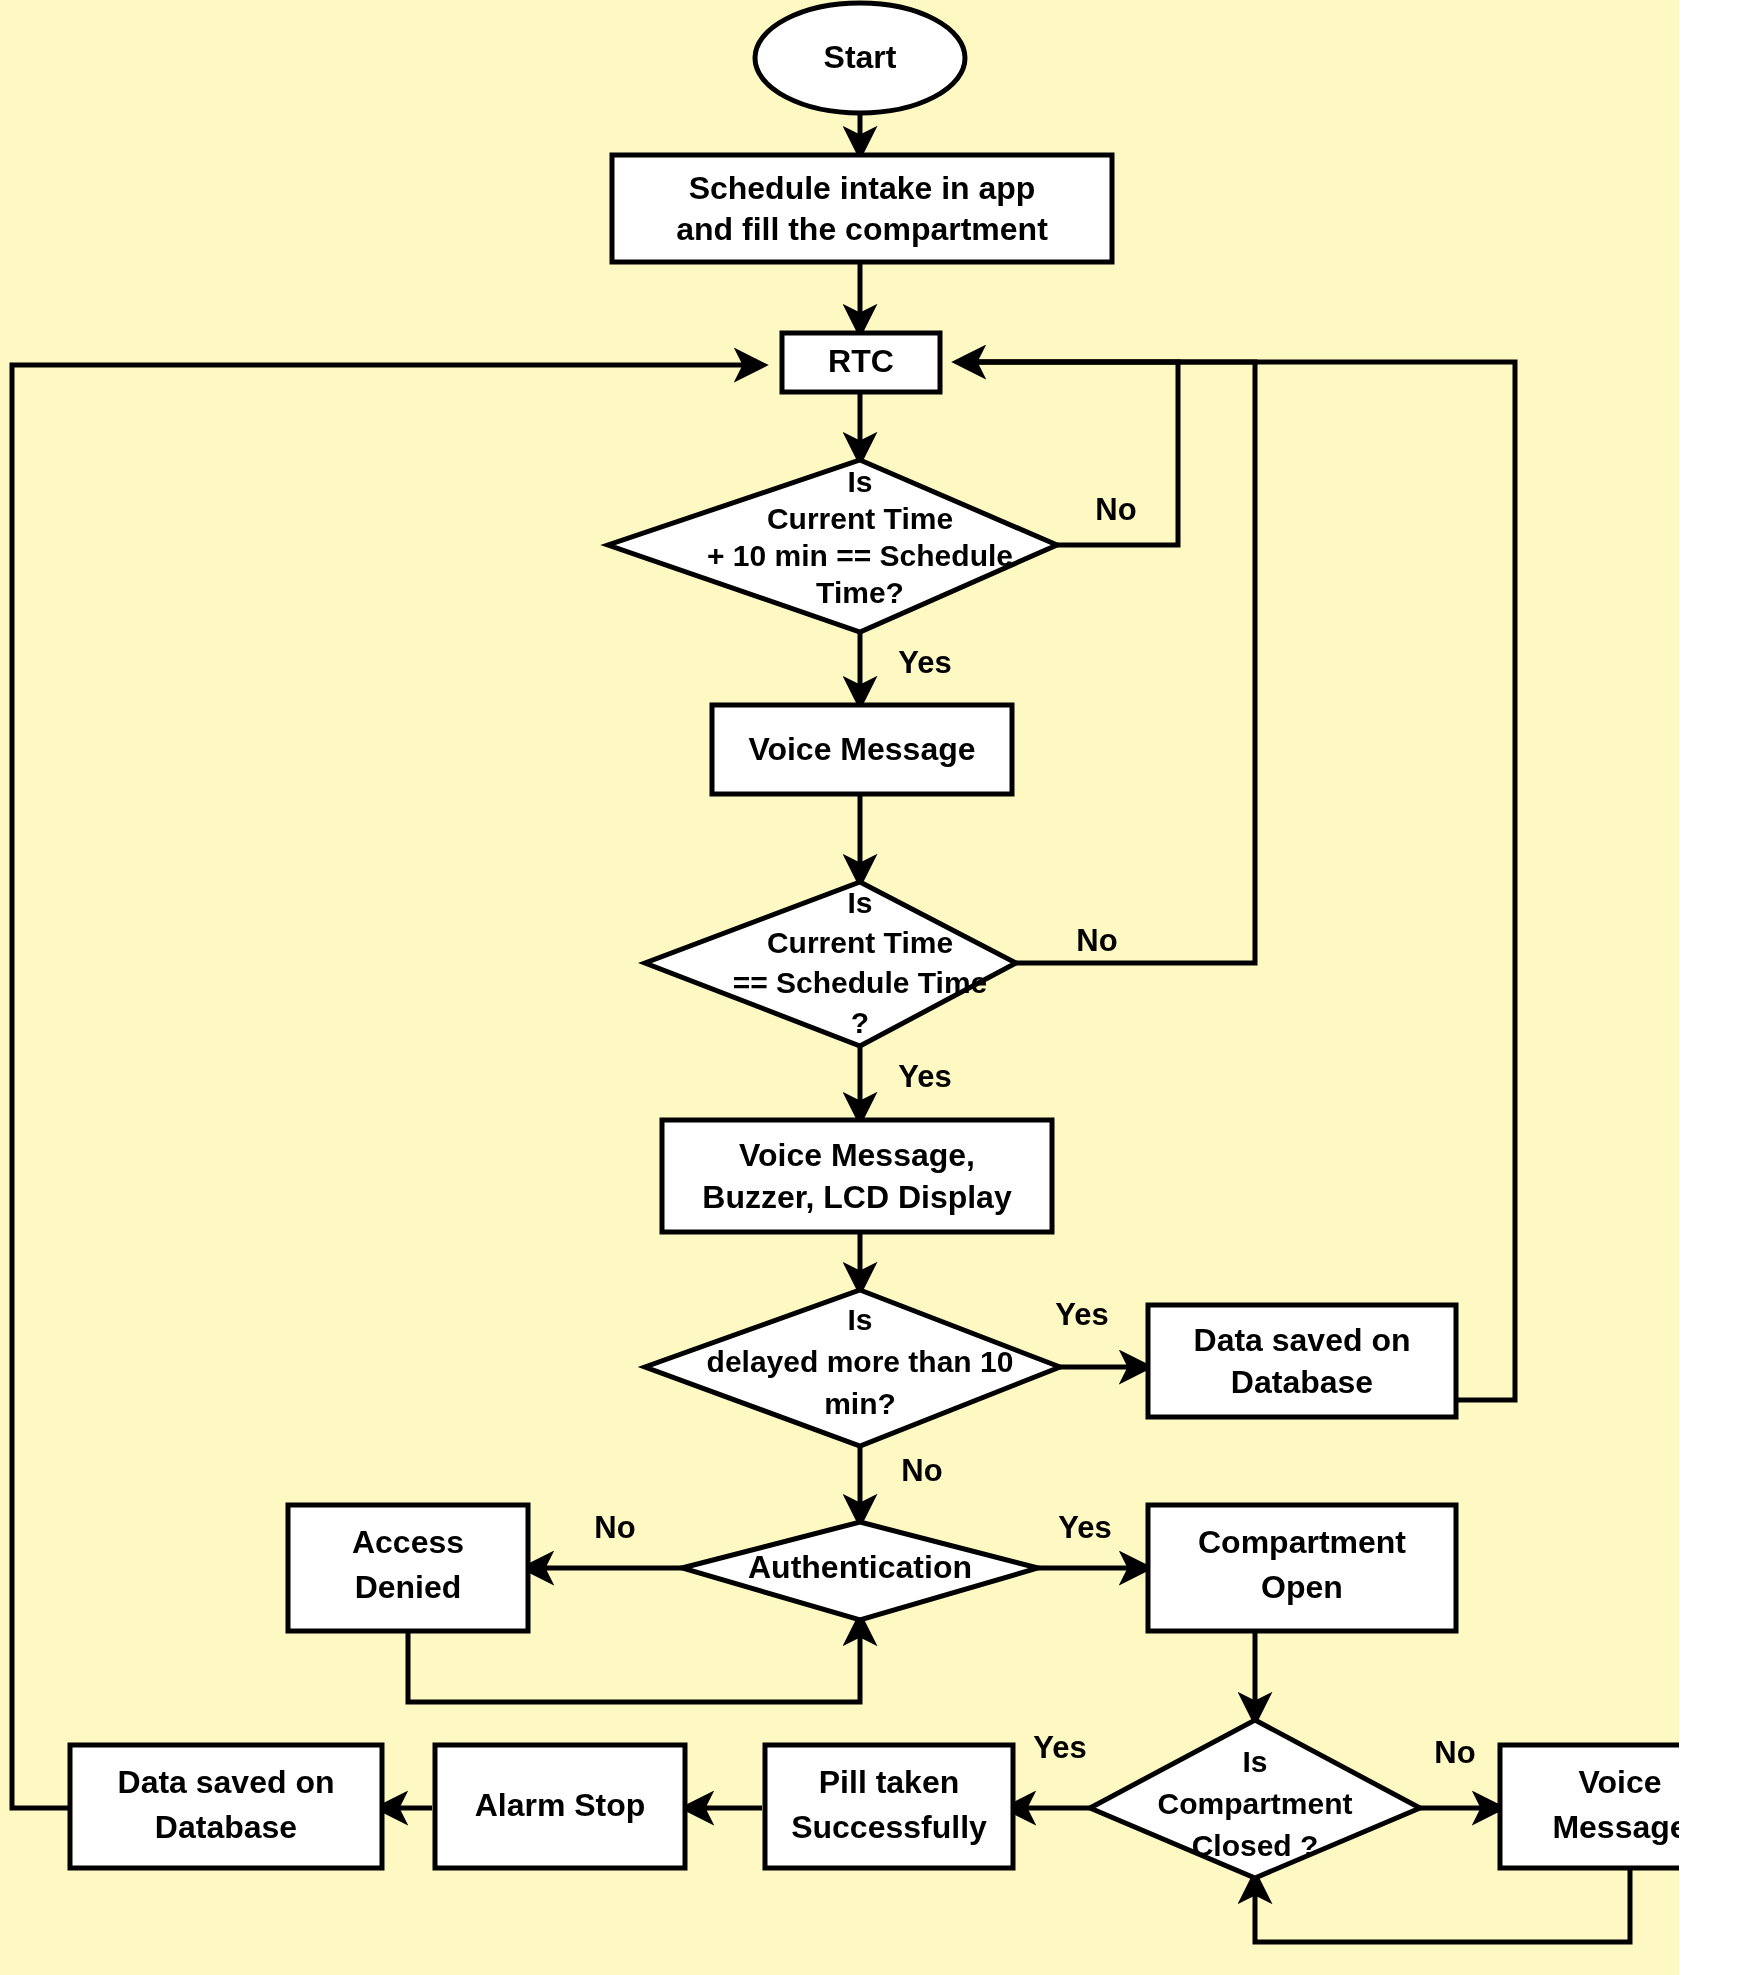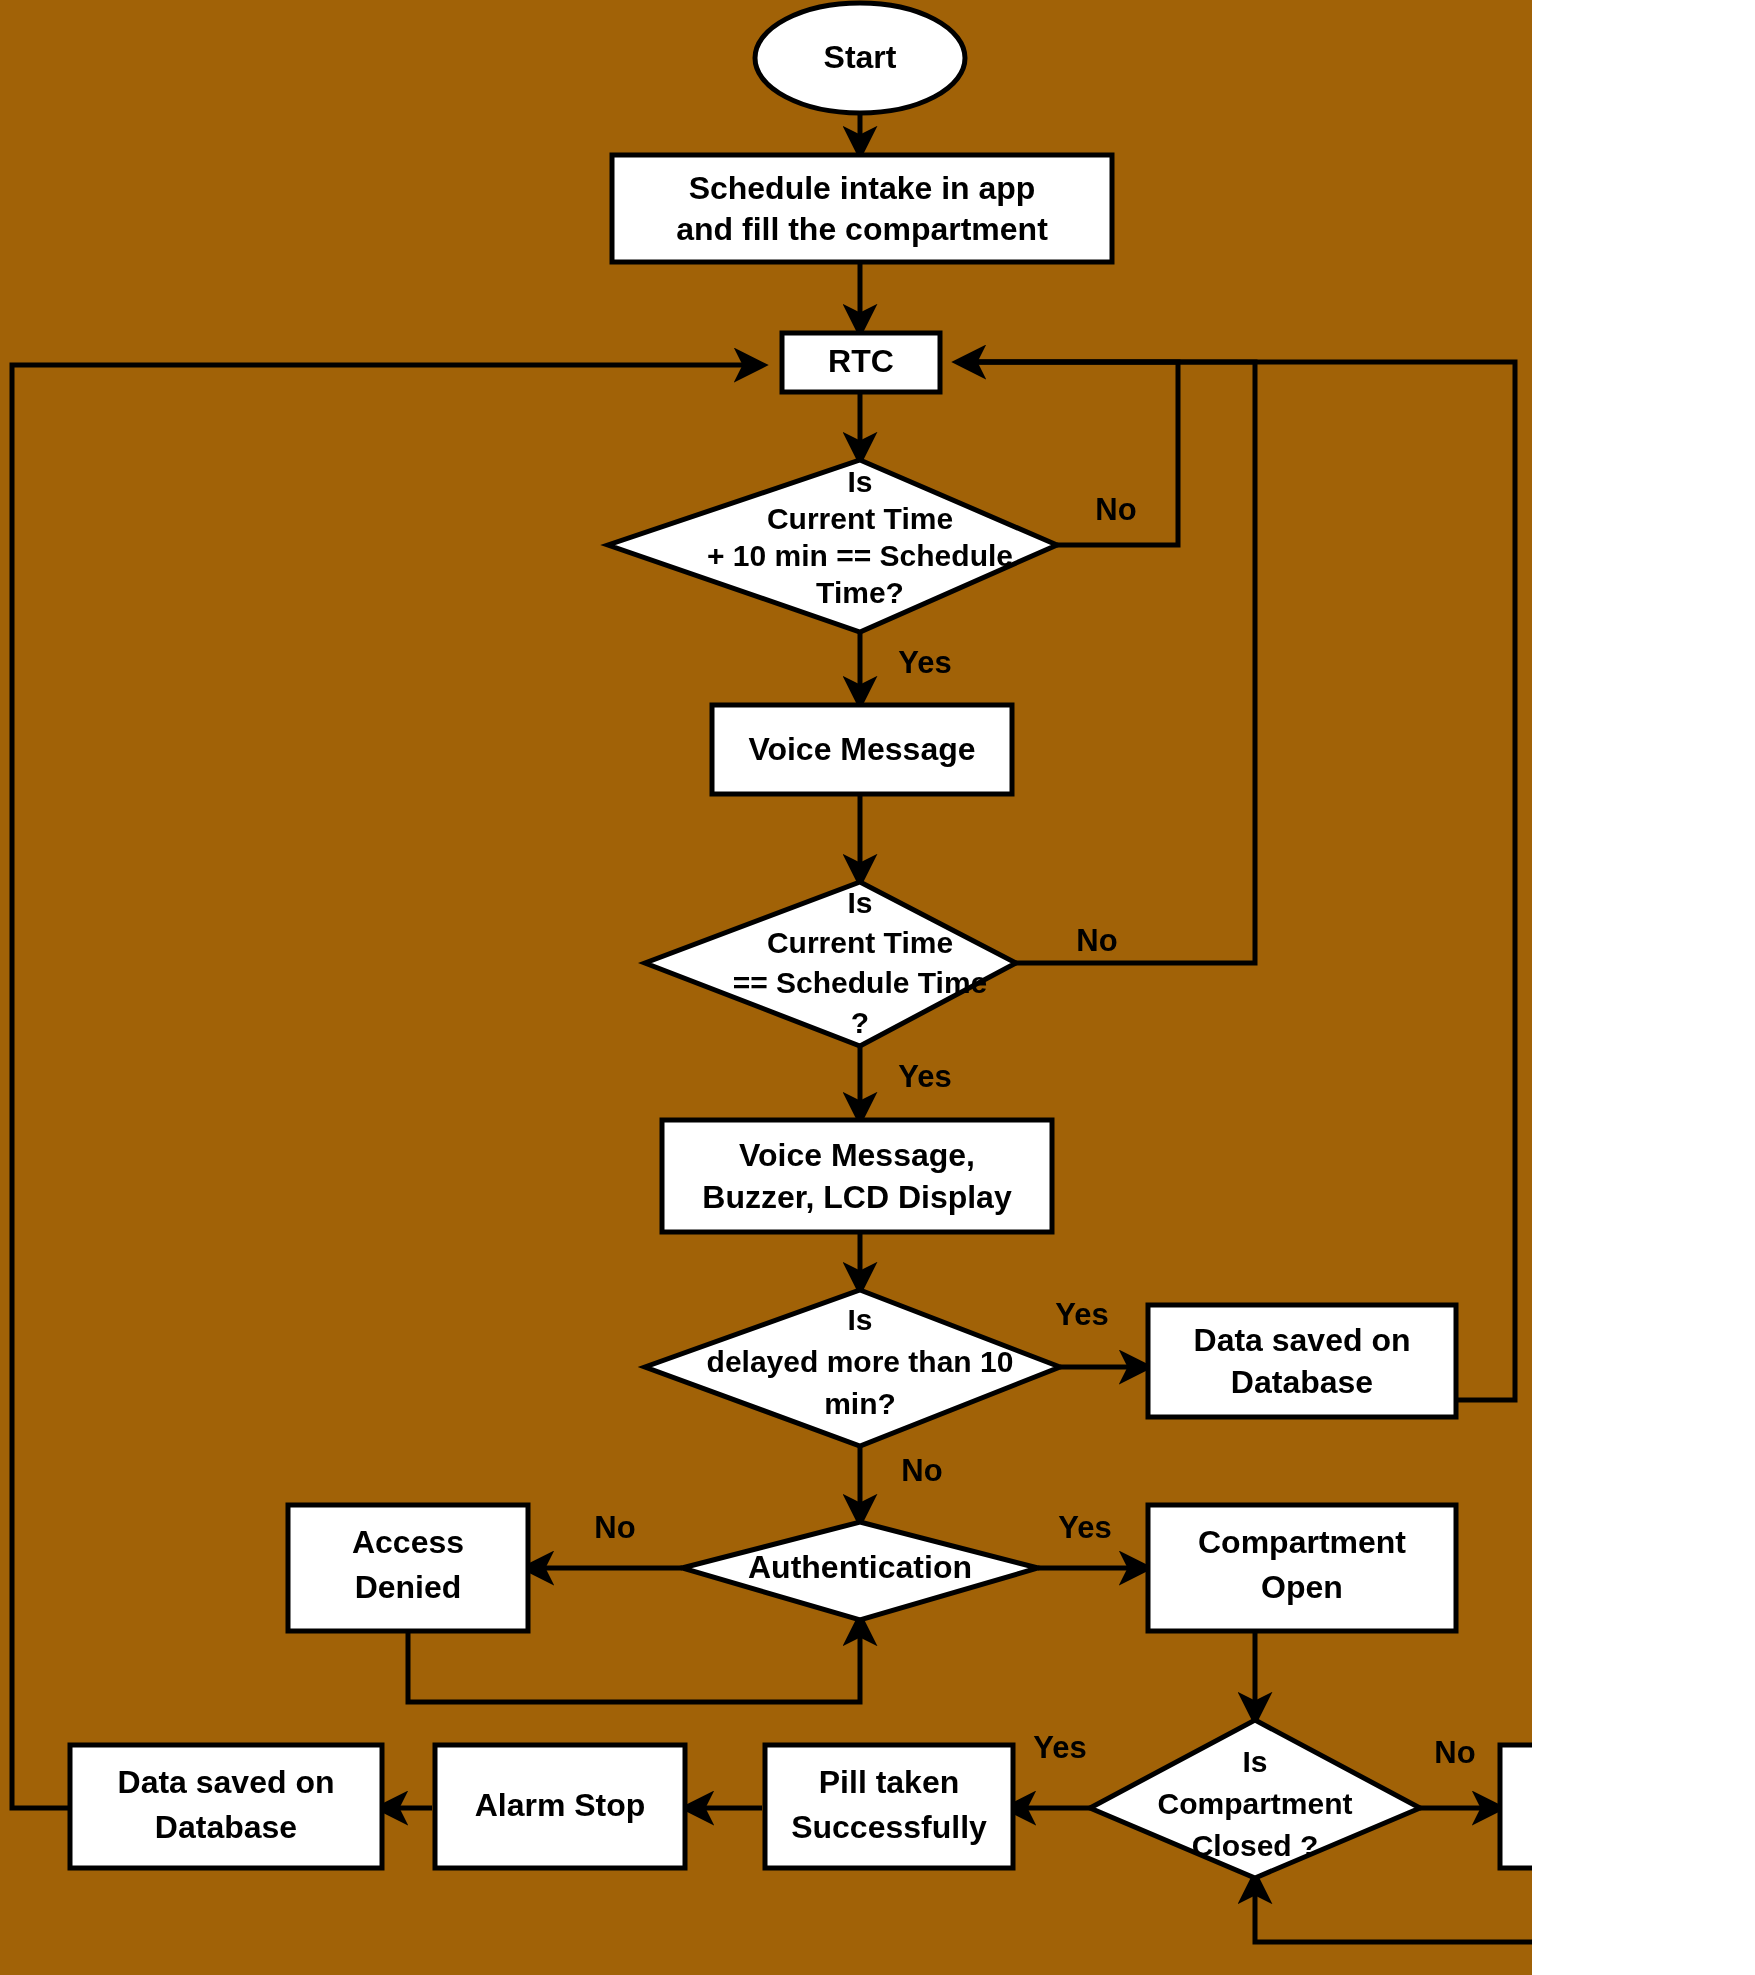--- a/index.html
+++ b/index.html
@@ -5,23 +5,23 @@
   html, body {
     margin: 0;
     padding: 0;
     background: #ffffff;
   }
   body {
     font-family: "Liberation Sans", sans-serif;
   }
   #flow-wrap {
     position: relative;
-    width: 1532px;
+    width: 1679px;
     height: 1975px;
-    background: #a16207;
+    background: #fef9c3;
     overflow: hidden;
   }
   svg#flowchart {
     display: block;
     width: 1755px;
     height: 1975px;
   }
   .node-shape {
     fill: #ffffff;
     stroke: #000000;

